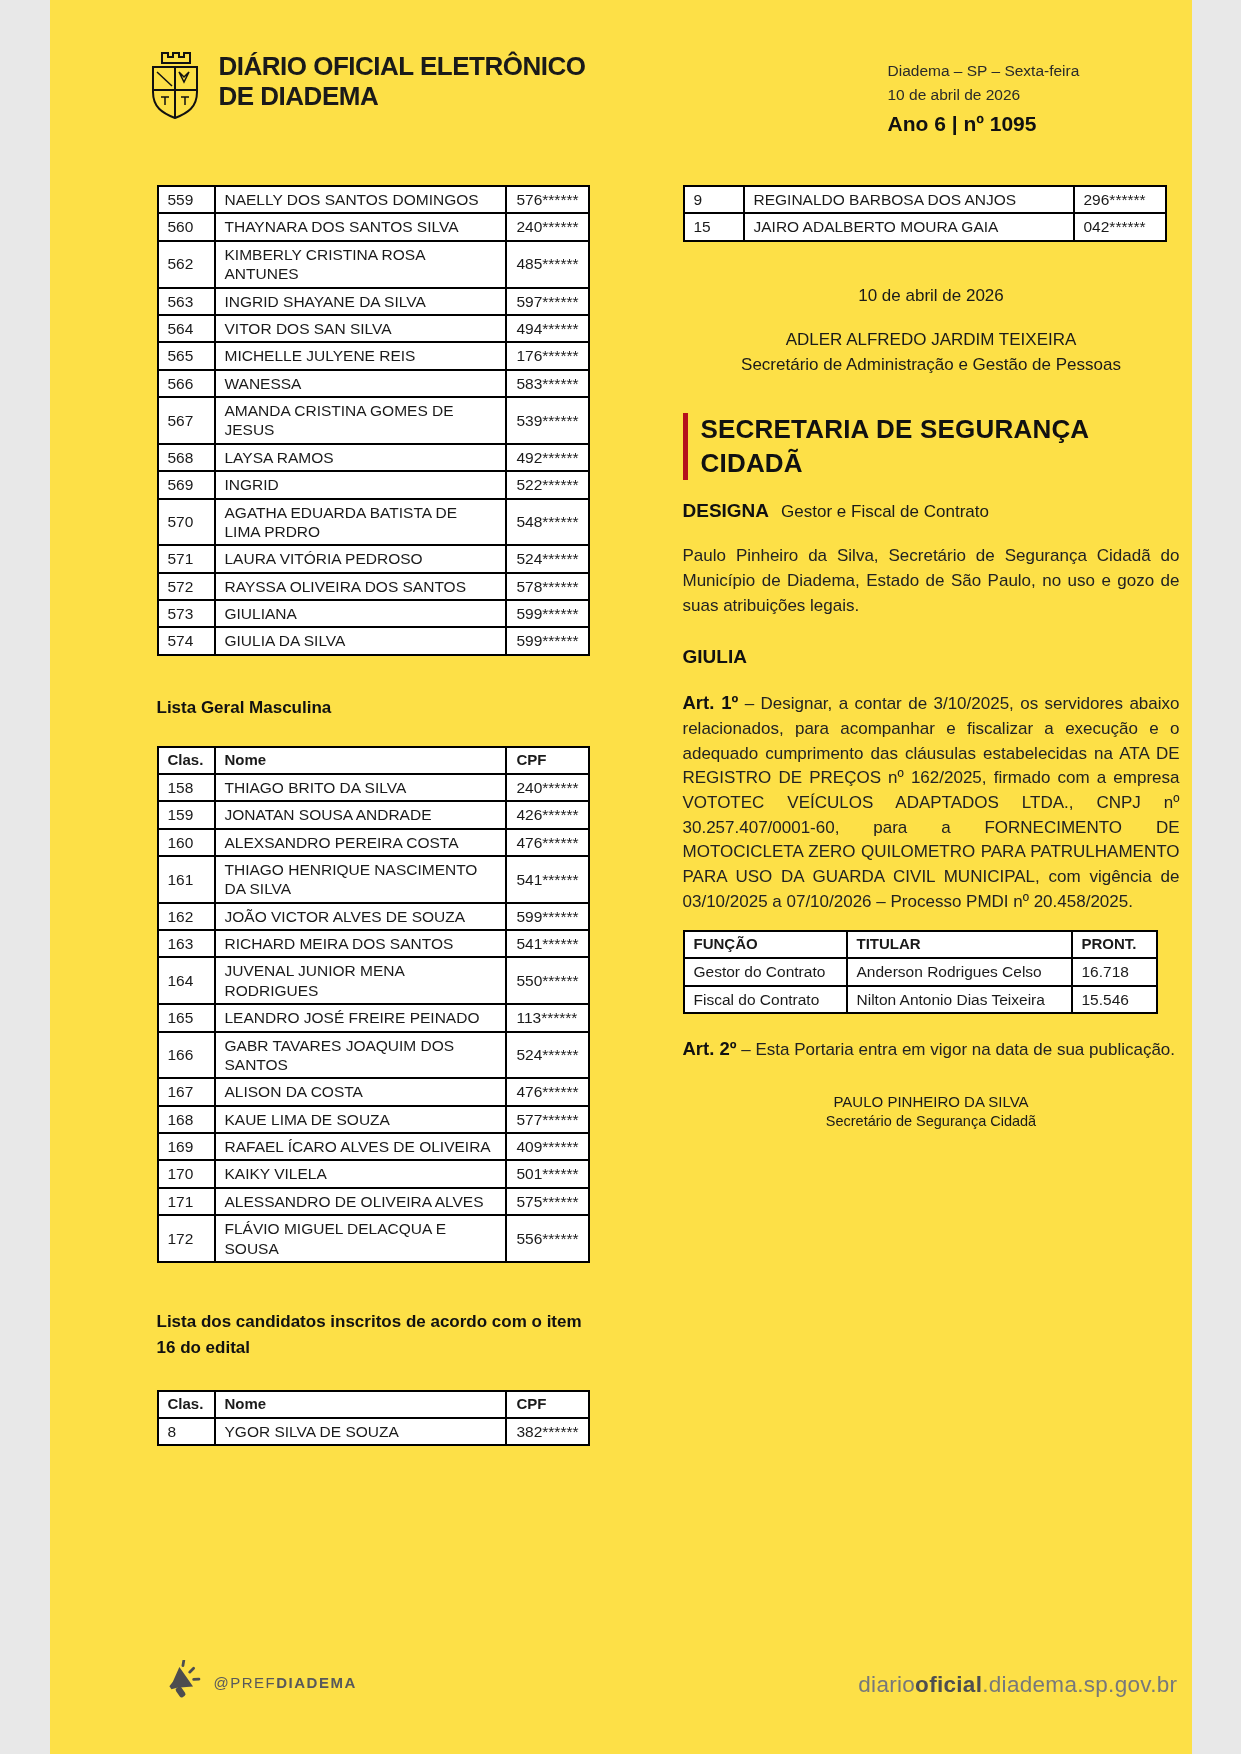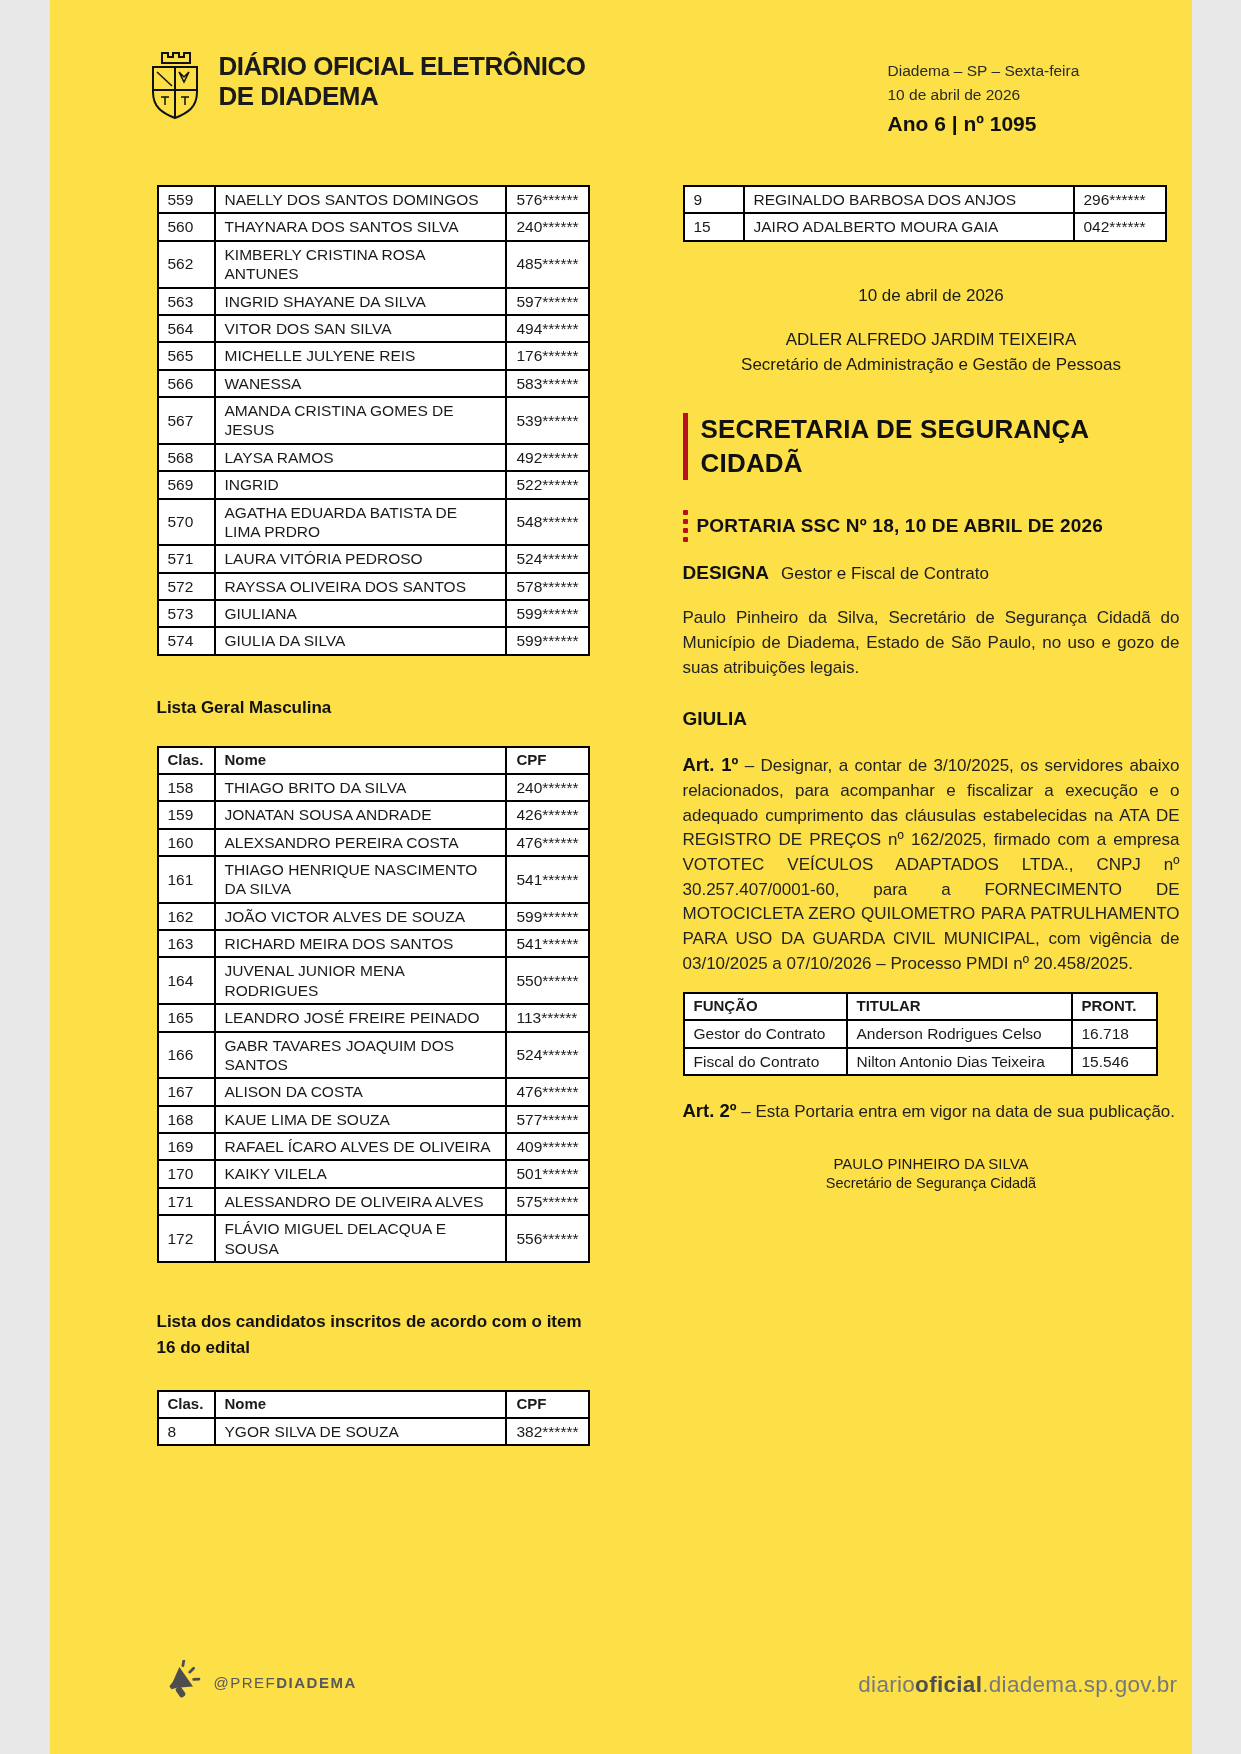--- a/index.html
+++ b/index.html
@@ -323,29 +323,20 @@
 
     <div class="center-line rc-date">10 de abril de 2026</div>
     <div class="center-line rc-signer-name">ADLER ALFREDO JARDIM TEIXEIRA</div>
     <div class="center-line rc-signer-role">Secretário de Administração e Gestão de Pessoas</div>
 
     <div class="section-head">
       <div class="section-bar"></div>
       <div class="section-title">SECRETARIA DE SEGURANÇA CIDADÃ</div>
     </div>
 
-    <div class="portaria-row">
-      <div class="dot-col">
-          <i></i>
-          <i></i>
-          <i></i>
-          <i></i>
-        </div>
-      <div class="portaria-title">PORTARIA SSC Nº 18, 10 DE ABRIL DE 2026</div>
-    </div>
 
     <div class="designa-line">
       <span class="bold-label">DESIGNA</span><span class="designa-text">Gestor e Fiscal de Contrato</span>
     </div>
 
     <p class="para">Paulo Pinheiro da Silva, Secretário de Segurança Cidadã do Município de Diadema, Estado de São Paulo, no uso e gozo de suas atribuições legais.</p>
 
     <div class="decide">
       <span class="bold-label">GIULIA</span>
     </div>

